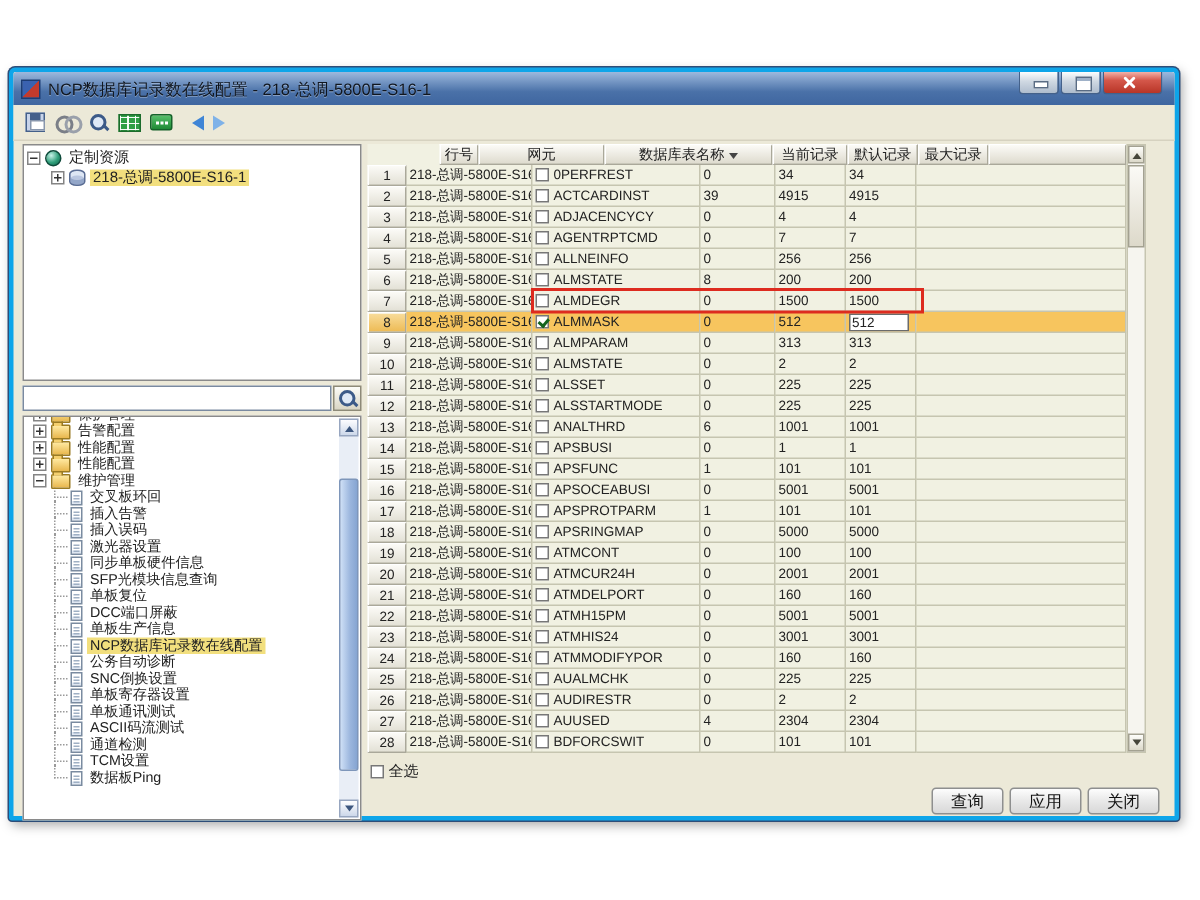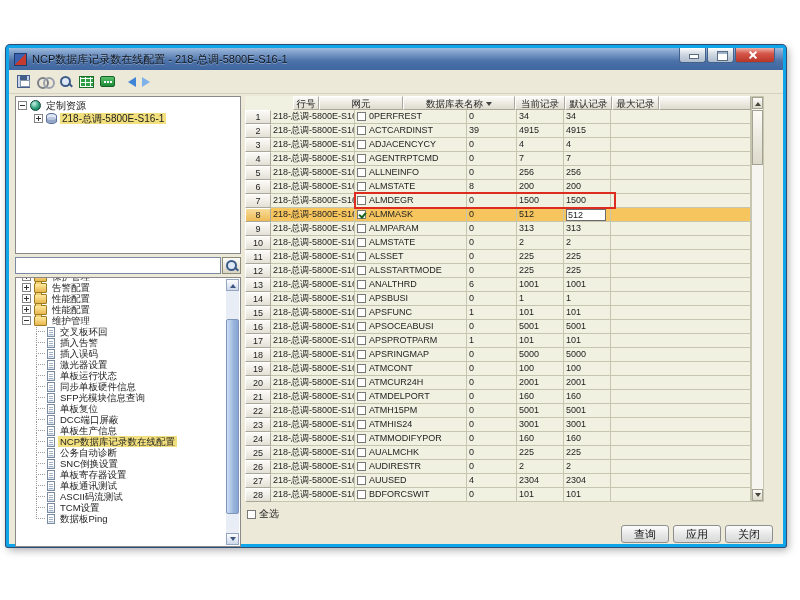--- a/index.html
+++ b/index.html
@@ -237,25 +237,20 @@
           <span class="tree-label">插入误码</span>
         </div>
         <div class="tree-row">
           <span class="connector"></span>
           <span class="page-ic"></span>
           <span class="tree-label">激光器设置</span>
         </div>
         <div class="tree-row">
           <span class="connector"></span>
           <span class="page-ic"></span>
-          <span class="tree-label">单板运行状态</span>
-        </div>
-        <div class="tree-row">
-          <span class="connector"></span>
-          <span class="page-ic"></span>
           <span class="tree-label">同步单板硬件信息</span>
         </div>
         <div class="tree-row">
           <span class="connector"></span>
           <span class="page-ic"></span>
           <span class="tree-label">SFP光模块信息查询</span>
         </div>
         <div class="tree-row">
           <span class="connector"></span>
           <span class="page-ic"></span>
@@ -293,20 +288,25 @@
         </div>
         <div class="tree-row">
           <span class="connector"></span>
           <span class="page-ic"></span>
           <span class="tree-label">单板通讯测试</span>
         </div>
         <div class="tree-row">
           <span class="connector"></span>
           <span class="page-ic"></span>
           <span class="tree-label">ASCII码流测试</span>
+        </div>
+        <div class="tree-row">
+          <span class="connector"></span>
+          <span class="page-ic"></span>
+          <span class="tree-label">通道检测</span>
         </div>
         <div class="tree-row">
           <span class="connector"></span>
           <span class="page-ic"></span>
           <span class="tree-label">TCM设置</span>
         </div>
         <div class="tree-row">
           <span class="connector"></span>
           <span class="page-ic"></span>
           <span class="tree-label">数据板Ping</span>

